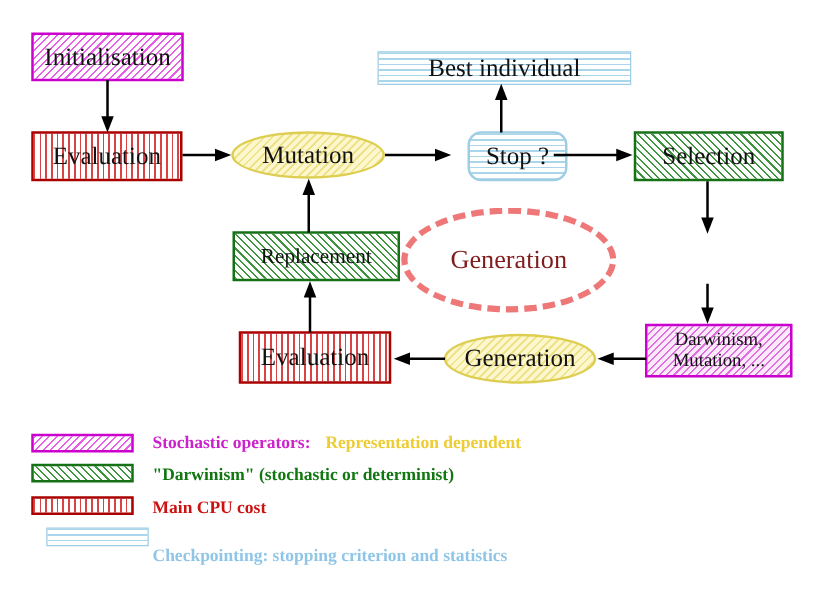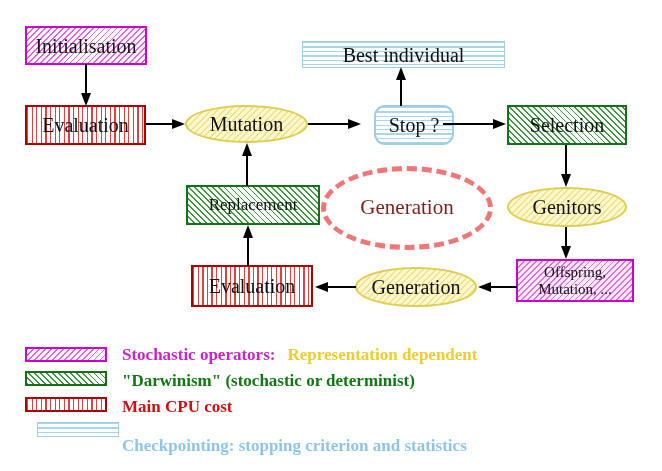--- a/index.html
+++ b/index.html
@@ -47,21 +47,21 @@
   
   .ln { position:absolute; background:#000; }
   .ah { position:absolute; width:0; height:0; }
   .ah.r { border-top:5px solid transparent; border-bottom:5px solid transparent; border-left:13px solid #000; }
   .ah.l { border-top:5px solid transparent; border-bottom:5px solid transparent; border-right:13px solid #000; }
   .ah.d { border-left:5px solid transparent; border-right:5px solid transparent; border-top:13px solid #000; }
   .ah.u { border-left:5px solid transparent; border-right:5px solid transparent; border-bottom:13px solid #000; }
   
   .sw { position:absolute; left:25px; width:82px; height:15px; box-sizing:border-box; }
   .legend-text { position:absolute; left:122px; height:20px; line-height:20px;
-    font-size:17px; font-weight:bold; white-space:nowrap;text-align:center; }
+    font-size:14px; font-weight:bold; white-space:nowrap;text-align:center; }
   .lt-stochastic { color:#cc22cc; }
   .lt-representation { color:#eecc33; margin-left:12px; }
   .lt-darwinism { color:#117711; }
   .lt-cpu { color:#cc1111; }
   .lt-checkpoint { color:#8fc6e8; }
   .small-node { font-size:15px; }
 </style>
 </head>
 <body>
 
@@ -84,26 +84,23 @@
   </div>
 
   <div class="node hstripe-cyan" style="left:362px; top:105px; width:80px; height:40px; border-radius:11px;">
     <span>Stop ?</span>
   </div>
 
   <div class="node hatch-green" style="left:507px; top:105px; width:120px; height:40px;">
     <span>Selection</span>
   </div>
 
-  <div class="node ellipse-yellow" style="left:507px; top:187px; width:120px; height:40px;">
-    <span>Genitors</span>
-  </div>
 
   <div class="node hatch-magenta-pink small-node" style="left:516px; top:259px; width:118px; height:43px; flex-direction:column;">
-    <span>Offspring,</span>
+    <span>Darwinism,</span>
     <span>Mutation, ...</span>
   </div>
 
   <div class="node ellipse-yellow" style="left:355px; top:267px; width:122px; height:40px;">
     <span>Generation</span>
   </div>
 
   <div class="node vstripe-red" style="left:191px; top:265px; width:122px; height:42px;">
     <span>Evaluation</span>
   </div>

